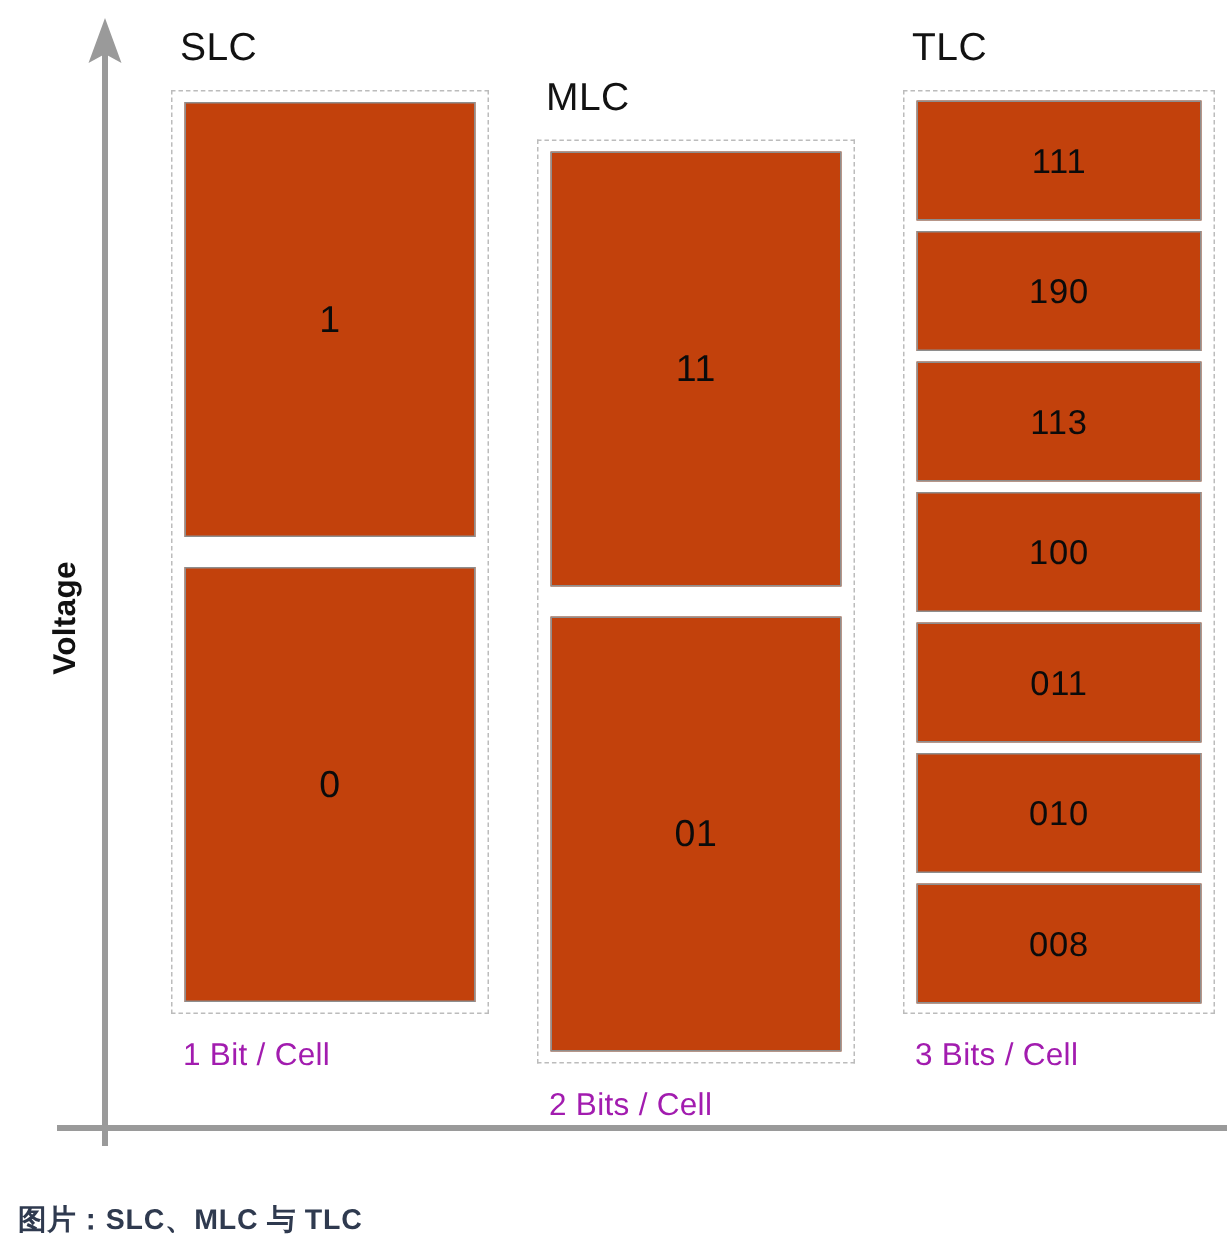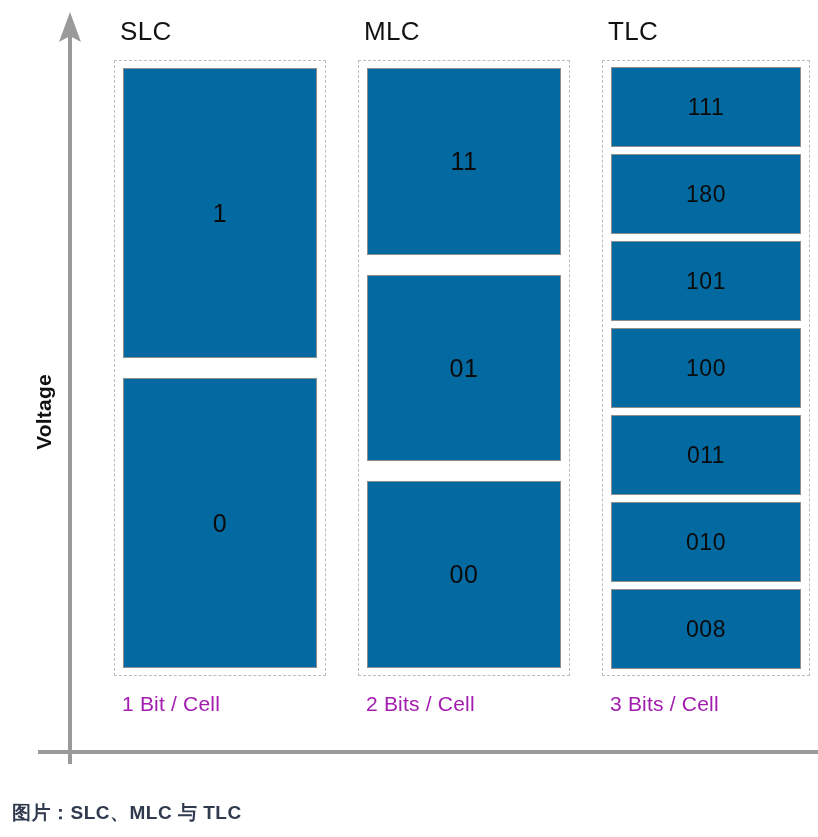--- a/index.html
+++ b/index.html
@@ -42,21 +42,21 @@
     width: 708px;
     height: 745px;
   }
 
   .column {
     position: absolute;
     top: 0;
     height: 745px;
   }
   .col-slc { left: 0px;   width: 220px; }
-  .col-mlc { left: 244px; width: 220px; }
+  .col-mlc { left: 244px; width: 220px; margin-top: 33px; }
   .col-tlc { left: 488px; width: 216px; }
 
   .col-header {
     position: absolute;
     top: 16px;
     left: 10px;
     font-size: 26px;
     font-weight: 400;
     color: #121212;
     letter-spacing: .3px;
@@ -74,21 +74,21 @@
     flex-direction: column;
     padding: 7px 8px;
     gap: 20px;
   }
   .col-tlc .cell-group { gap: 7px; padding: 6px 8px; }
 
   .cell {
     flex: 1 1 0;
     border: 1px solid #8e8e8e;
     box-sizing: border-box;
-    background: #0369a1;
+    background: #c2410c;
     display: flex;
     align-items: center;
     justify-content: center;
   }
   .cell-label {
     font-size: 25px;
     font-weight: 500;
     color: #0b0b0b;
     letter-spacing: .5px;
     line-height: 1;
@@ -156,40 +156,37 @@
   <div class="column col-mlc">
     <div class="col-header">MLC</div>
 
     <div class="cell-group">
       <div class="cell">
         <span class="cell-label">11</span>
       </div>
       <div class="cell">
         <span class="cell-label">01</span>
       </div>
-      <div class="cell">
-        <span class="cell-label">00</span>
-      </div>
     </div>
 
     <div class="col-footer">2 Bits / Cell</div>
   </div>
 
   <div class="column col-tlc">
     <div class="col-header">TLC</div>
 
     <div class="cell-group">
       <div class="cell">
         <span class="cell-label">111</span>
       </div>
       <div class="cell">
-        <span class="cell-label">180</span>
-      </div>
-      <div class="cell">
-        <span class="cell-label">101</span>
+        <span class="cell-label">190</span>
+      </div>
+      <div class="cell">
+        <span class="cell-label">113</span>
       </div>
       <div class="cell">
         <span class="cell-label">100</span>
       </div>
       <div class="cell">
         <span class="cell-label">011</span>
       </div>
       <div class="cell">
         <span class="cell-label">010</span>
       </div>

